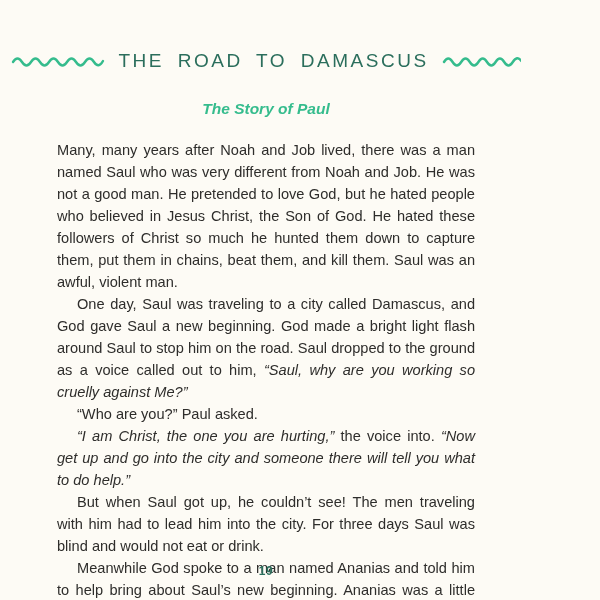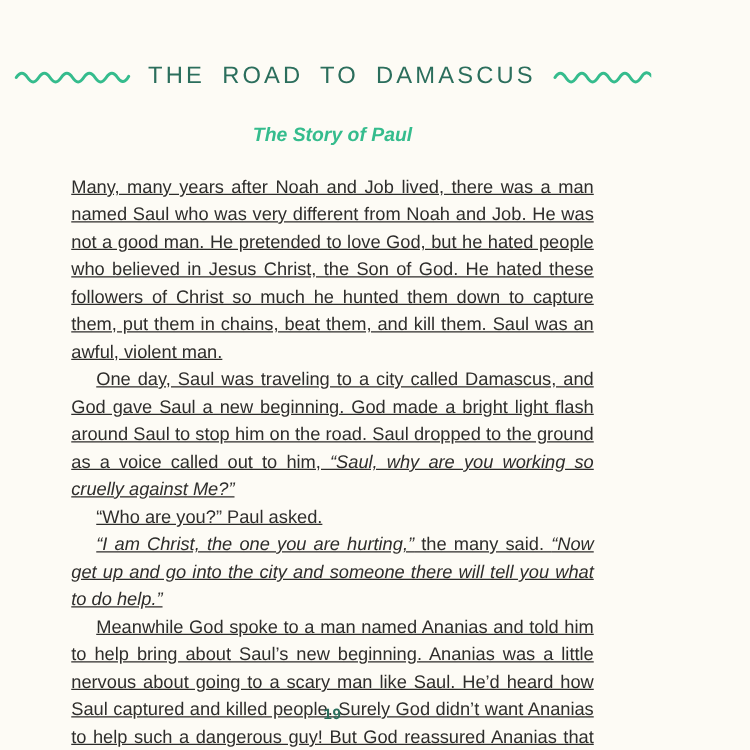--- a/index.html
+++ b/index.html
@@ -53,21 +53,21 @@
   }
   main.story {
     margin-top: 21px;
     color: var(--body-text);
     font-size: 14.6px;
     line-height: 22px;
     text-align: justify;
     hyphens: auto;
     -webkit-hyphens: auto;
   }
-  main.story p { margin: 0; text-decoration: underline; }
+  main.story p { margin: 0; }
   main.story p.indent { text-indent: 20px; }
   main.story span.em { font-style: italic; }
   footer {
     position: absolute;
     left: 0;
     right: 0;
     bottom: 22px;
     text-align: center;
   }
   .page-number {
@@ -92,21 +92,22 @@
         <path d="M2 9 q4.3 -7 8.6 0 t8.6 0 t8.6 0 t8.6 0 t8.6 0 t8.6 0 t8.6 0 t8.6 0 t8.6 -1"></path>
       </svg>
     </div>
     <h2 class="chapter-subtitle">The Story of Paul</h2>
   </header>
 
   <main class="story" id="story-container">
       <p><span>Many, many years after Noah and Job lived, there was a man named Saul who was very different from Noah and Job. He was not a good man. He pretended to love God, but he hated people who believed in Jesus Christ, the Son of God. He hated these followers of Christ so much he hunted them down to capture them, put them in chains, beat them, and kill them. Saul was an awful, violent man.</span></p>
       <p class="indent"><span>One day, Saul was traveling to a city called Damascus, and God gave Saul a new beginning. God made a bright light flash around Saul to stop him on the road. Saul dropped to the ground as a voice called out to him, </span><span class="em">“Saul, why are you working so cruelly against Me?”</span></p>
       <p class="indent"><span>“Who are you?” Paul asked.</span></p>
-      <p class="indent"><span class="em">“I am Christ, the one you are hurting,”</span><span> the many said. </span><span class="em">“Now get up and go into the city and someone there will tell you what to do help.”</span></p>
+      <p class="indent"><span class="em">“I am Christ, the one you are hurting,”</span><span> the voice into. </span><span class="em">“Now get up and go into the city and someone there will tell you what to do help.”</span></p>
+      <p class="indent"><span>But when Saul got up, he couldn’t see! The men traveling with him had to lead him into the city. For three days Saul was blind and would not eat or drink.</span></p>
       <p class="indent"><span>Meanwhile God spoke to a man named Ananias and told him to help bring about Saul’s new beginning. Ananias was a little nervous about going to a scary man like Saul. He’d heard how Saul captured and killed people. Surely God didn’t want Ananias to help such a dangerous guy! But God reassured Ananias that He had important work for Saul to do and all would be fine. So Ananias obeyed. He found Saul exactly where God said he would be.</span></p>
     </main>
 
   <footer>
     <div class="page-number">19</div>
   </footer>
 
 </div>
 
 </body></html>

